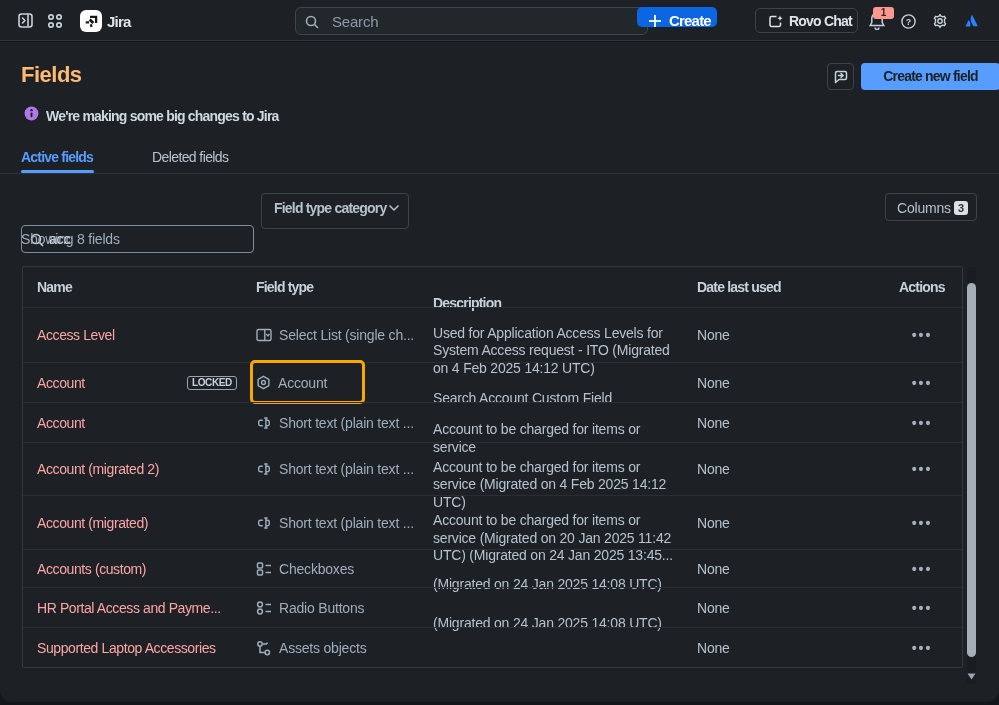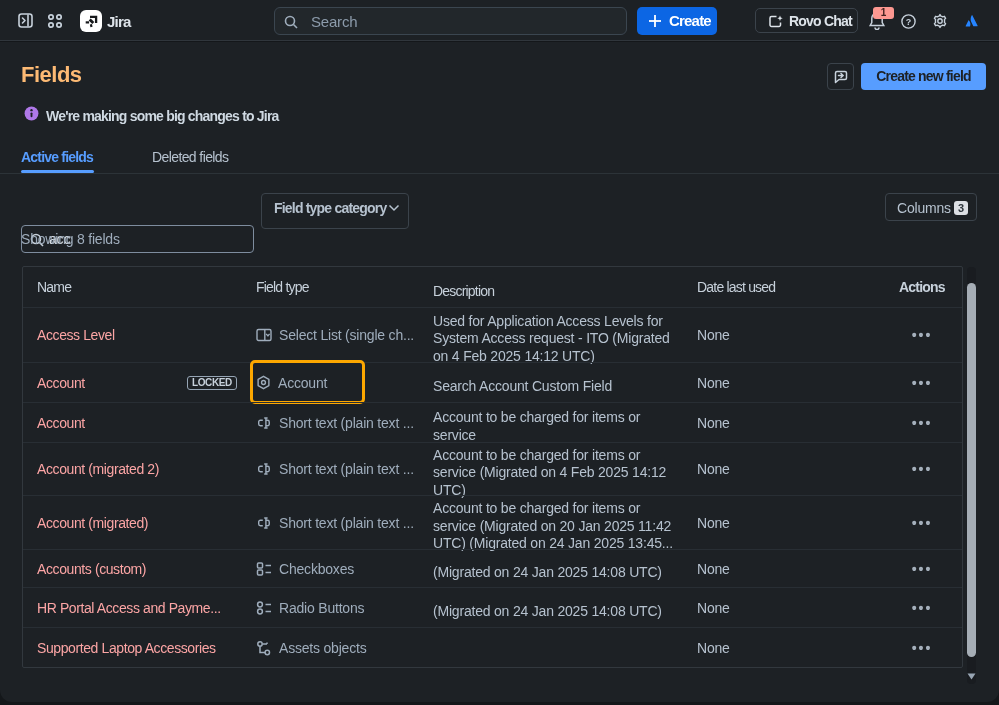--- a/index.html
+++ b/index.html
@@ -5,32 +5,32 @@
 * { margin:0; padding:0; box-sizing:border-box; }
 html,body { width:999px; height:705px; overflow:hidden; background:#14171A; font-family:"Liberation Sans", sans-serif; letter-spacing:-0.2px; }
 .abs { position:absolute; }
 body { position:relative; }
 
 
 #topbar { position:absolute; left:0; top:0; width:999px; height:41px; background:#1D2125; border-bottom:1px solid #30363C; }
 #panel { position:absolute; left:0; top:42px; width:999px; height:660px; background:#1D2125; border-radius:0 0 12px 12px; }
 #jiratile { position:absolute; left:80px; top:10px; width:22px; height:22px; background:#FFFFFF; border-radius:6px; }
 #jiratxt { position:absolute; left:107px; top:13px; font-size:15px; font-weight:bold; color:#DEE4EA; }
-#navsearch { position:absolute; left:274px; top:7px; width:353px; height:28px; background:#22272B; border:1px solid #3B4650; border-radius:6px; color:#8C9BAB; font-size:15px; }
+#navsearch { position:absolute; left:295px; top:7px; width:353px; height:28px; background:#22272B; border:1px solid #3B4650; border-radius:6px; color:#8C9BAB; font-size:15px; }
 #navsearch span { position:absolute; left:36px; top:5px; }
-#createbtn { position:absolute; left:637px; top:7px; width:80px; height:28px; background:#0C66E4; border-radius:5px; color:#FFFFFF; font-size:15px; font-weight:bold; }
+#createbtn { position:absolute; left:637px; top:7px; width:80px; height:20px; background:#0C66E4; border-radius:5px; color:#FFFFFF; font-size:15px; font-weight:bold; }
 #createbtn span { position:absolute; left:32px; top:5px; }
 #rovobtn { position:absolute; left:755px; top:8px; width:103px; height:25px; white-space:nowrap; border:1px solid #3B434B; border-radius:5px; color:#DEE4EA; font-size:14px; font-weight:bold; }
 #rovobtn span { position:absolute; left:33px; top:4px;text-align:right; }
 #badge1 { position:absolute; left:873px; top:7px; width:21px; height:12px; background:#FD9891; border-radius:3px; color:#42221F; font-size:10px; font-weight:bold; text-align:center; line-height:12px; }
 
 
 #title { position:absolute; left:21px; top:20px; font-size:22px; font-weight:bold; color:#fdba74; letter-spacing:-0.5px; }
 #fbbtn { position:absolute; left:827px; top:21px; width:27px; height:27px; border:1px solid #3B434B; border-radius:4px; }
-#cnf { position:absolute; left:861px; top:21px; width:125px; height:27px; background:#579DFF; border-radius:4px; color:#1D2125; font-size:14px; font-weight:bold; text-align:center; line-height:27px; }
+#cnf { position:absolute; left:861px; top:21px; width:139px; height:27px; background:#579DFF; border-radius:4px; color:#1D2125; font-size:14px; font-weight:bold; text-align:center; line-height:27px; }
 
 #inforow { position:absolute; left:21px; top:64px; height:16px; }
 #infotxt { position:absolute; left:25px; top:2px; font-size:14px; font-weight:bold; color:#CFD9E2; white-space:nowrap;text-align:center; }
 
 
 #tabs { position:absolute; left:0; top:102px; width:999px; height:30px; }
 #tabline { position:absolute; left:0px; top:131px; width:999px; height:1px; background:#2C3338; }
 .tab1 { position:absolute; left:21px; top:5px; font-size:14px; font-weight:bold; color:#579DFF; }
 .tab2 { position:absolute; left:108px; top:5px; font-size:14px; color:#B6C2CF; }
 #tabund { position:absolute; left:21px; top:128px; width:73px; height:3px; background:#579DFF; border-radius:2px; }
@@ -48,25 +48,25 @@
 
 
 #tbl { position:absolute; left:22px; top:224px; width:941px; border:1px solid #32383E; border-radius:2px; }
 .row { position:relative; border-top:1px solid #282E34; }
 .row:first-child { border-top:none; }
 .cell { position:absolute; display:flex; align-items:center; height:100%; font-size:14px; color:#B6C2CF; }
 .cname { left:14px; top:0; }
 .cname a { color:#fca5a5; white-space:nowrap; letter-spacing:-0.4px; }
 .ctype { left:233px; top:0; color:#9FADBC; white-space:nowrap; }
 .ctype svg { margin-right:7px; flex:none; }
-.cdesc { left:410px; top:4px; width:258px; line-height:17.5px; }
+.cdesc { left:410px; top:16px; width:258px; line-height:17.5px; }
 .cdate { left:674px; top:0; }
 .cact  { left:884px; top:0; width:30px; justify-content:center; letter-spacing:2px; color:#A5B0BC; font-weight:bold; }
 .hrow { height:40px; }
-.hrow .cell { font-weight:normal; color:#C7D1DB; }
+.hrow .cell { font-weight:bold; color:#C7D1DB; }
 .locked { position:absolute; left:150px; top:50%; transform:translateY(-50%); display:inline-block; border:1px solid #96A5B5; border-radius:3px; color:#C7D1DB; font-size:10px; font-weight:bold; padding:0px 4px; line-height:12px; letter-spacing:-0.4px; }
 #oring { position:absolute; left:227px; top:-3px; width:115px; height:44px; border:3px solid #FCA700; border-radius:5px; pointer-events:none; }
 #sbtrack2 { position:absolute; left:967px; top:225px; width:9px; height:417px; background:#191C20; border-radius:4px; }
 #sbthumb { position:absolute; left:967px; top:241px; width:9px; height:374px; background:#A5ADB5; border-radius:5px; }
 #infotxt,#cnf,.tab1,#ftc,#createbtn,#rovobtn,#jiratxt,.hrow .cell { letter-spacing:-0.8px; }
 .tab2 { letter-spacing:-0.6px;margin-left:44px; }
 .dline { white-space:nowrap; }
 </style>
 </head>
 <body>

